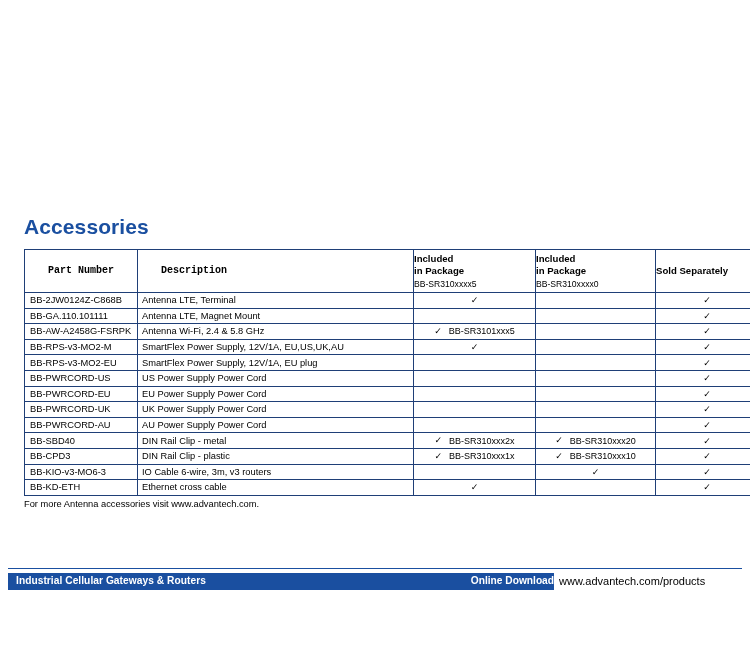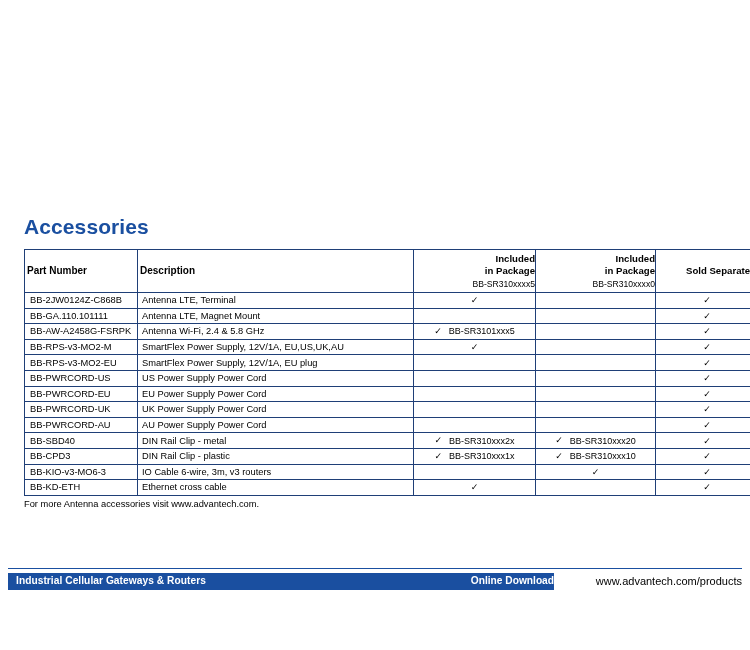--- a/index.html
+++ b/index.html
@@ -41,29 +41,30 @@
   }
   table.acc th, table.acc td {
     border: 1px solid #1f3f77;
     padding: 0;
     vertical-align: middle;
   }
   thead th {
     background: #ffffff;
     font-size: 9.6px;
     font-weight: bold;
-    text-align: right;
+    text-align: left;
     height: 42px;
     line-height: 1.25;
     padding: 2px 3px;
   }
   thead th.left {
     text-align: left;
-    padding-left: 2px;
+    padding-left: 23px;
     font-size: 10px;
+    font-family: Liberation Mono, monospace;
   }
   .hdr-sub {
     display: block;
     font-weight: normal;
     font-size: 8.6px;
     margin-top: 2px;
   }
   tbody td {
     height: 14.6px;
     font-size: 9.3px;
@@ -103,21 +104,20 @@
   .bottom-bar {
     position: absolute;
     left: 8px;
     top: 573px;
     width: 734px;
     height: 17px;
     background: #1a4fa0;
     color: #ffffff;
     font-size: 10.2px;
     font-weight: bold;
-    text-align: right;
   }
   .bottom-left {
     position: absolute;
     left: 8px;
     top: 2px;
     letter-spacing: 0.05px;
   }
   .bottom-right-label {
     position: absolute;
     right: 188px;

